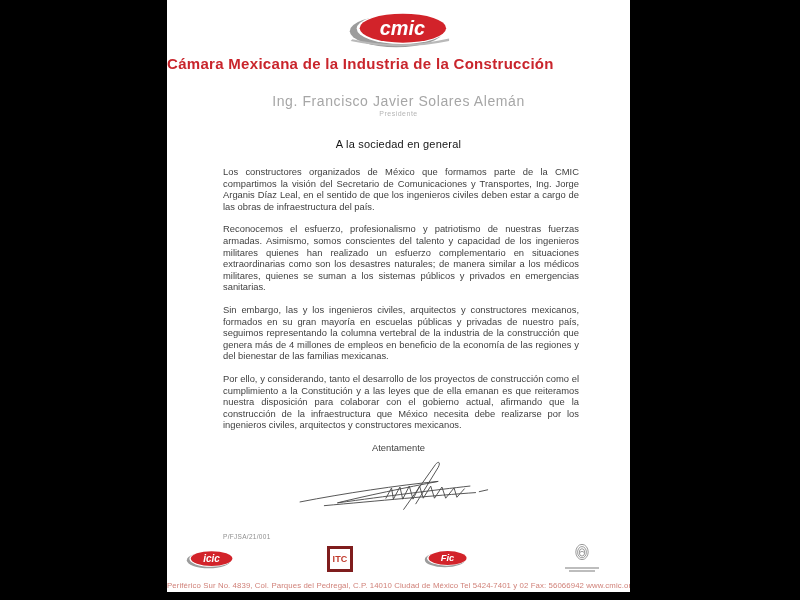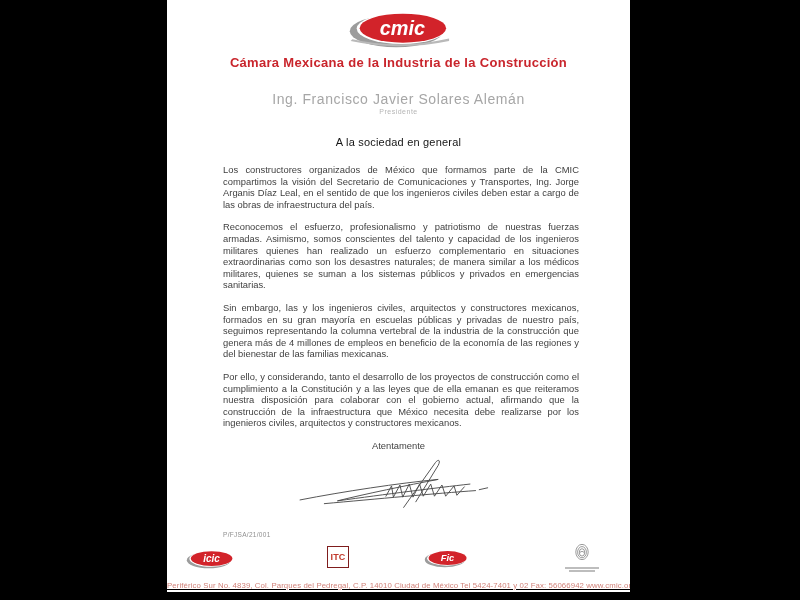--- a/index.html
+++ b/index.html
@@ -25,23 +25,23 @@
     height: 592px;
     background: #ffffff;
     overflow: hidden;
   }
   .logo-wrap {
     margin-top: 10px;
     text-align: center;
   }
   .org-name {
     margin-top: 3px;
-    text-align: center;
+    text-align: left;
     color: #c9252c;
-    font-size: 13px;
+    font-size: 15px;
     font-weight: bold;
     letter-spacing: 0.3px;
   }
   .president-name {
     margin-top: 21px;
     text-align: center;
     color: #a6a6a6;
     font-size: 14px;
     letter-spacing: 0.6px;
   }
@@ -86,35 +86,34 @@
     padding-left: 56px;
     color: #8f8f8f;
     font-size: 6.5px;
     letter-spacing: 0.3px;
   }
   .footer {
     position: absolute;
     left: 0;
     right: 0;
     bottom: 2px;
-    text-decoration: underline;
   }
   .footer-logos {
     position: relative;
     height: 34px;
   }
   .flogo { position: absolute; top: 0; }
   .flogo-icic { left: 19px;  top: 6px; }
   .flogo-itc  { left: 160px; top: 3px; }
   .flogo-fic  { left: 257px; top: 6px; }
   .flogo-seal { left: 398px; top: 0; text-align: center; }
   .itc-box {
     width: 20px;
     height: 20px;
-    border: 1px solid #7f1d1d;
+    border: 3px solid #7f1d1d;
     color: #c0392b;
     font-size: 9px;
     font-weight: bold;
     display: flex;
     align-items: center;
     justify-content: center;
     letter-spacing: 0.2px;
   }
   .seal-caption-line {
     height: 2px;

